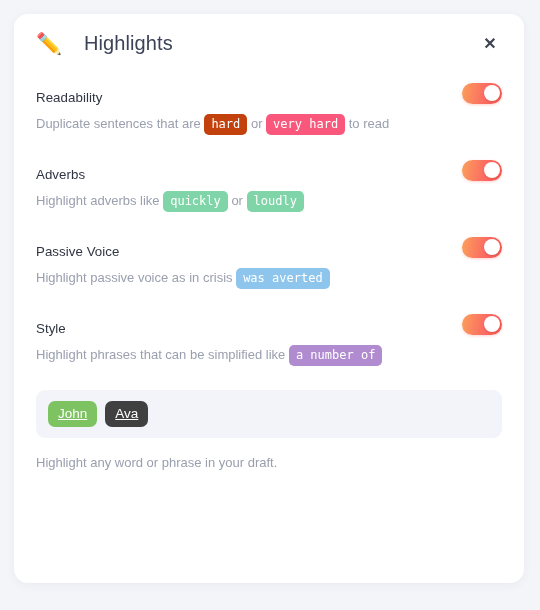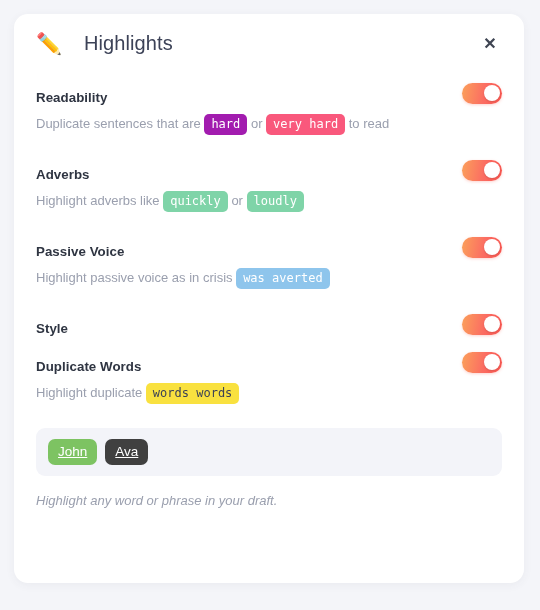--- a/index.html
+++ b/index.html
@@ -73,21 +73,21 @@
     padding-top: 4px;
   }
   .section-row {
     display: flex;
     align-items: center;
     justify-content: space-between;
     height: 34px;
   }
   .section-label {
     font-size: 13.3px;
-    font-weight: bold;
+    font-weight: normal;
     color: #2f3542;
     letter-spacing: 0.05px;
     margin-top: 8px;
   }
   .section-desc {
     font-size: 13px;
     color: #9a9fae;
     margin-top: 3px;
     margin-bottom: 14px;
     line-height: 21px;
@@ -123,21 +123,21 @@
   
   .tag {
     font-family: "DejaVu Sans Mono", monospace;
     font-size: 12px;
     padding: 3px 7px 4px 7px;
     border-radius: 5px;
     color: #ffffff;
     line-height: 14px;
     white-space: pre;
   }
-  .tag-hard        { background: #a21caf; }
+  .tag-hard        { background: #c2410c; }
   .tag-veryhard    { background: #f9587c; }
   .tag-passive     { background: #8ec5ec; }
   .tag-adverb      { background: #7fd4a8; }
   .tag-style       { background: #b08bd0; }
   .tag-duplicate   { background: #fae game; }
   .tag-duplicate   { background: #f9e13f; color: #3c4257; }
 
   
   .custom-input {
     background: #f3f4f9;
@@ -163,21 +163,20 @@
     text-decoration: underline;
   }
   .chip-john { background: #7dc362; }
   .chip-ava  { background: #404040; }
 
   .custom-hint {
     font-size: 13px;
     color: #9a9fae;
     margin-top: 15px;
     line-height: 20px;
-    font-style: italic;
   }
 </style>
 </head>
 <body>
 
 <div class="panel">
 
   <div class="panel-header">
     <span class="pencil-icon">✏️</span>
     <span class="panel-title">Highlights</span>
@@ -214,31 +213,23 @@
     <div class="section-desc"><span>Highlight passive voice as in crisis </span><span class="tag tag-passive">was averted</span></div>
   </div>
 
   <div class="section">
     <div class="section-row">
       <span class="section-label">Style</span>
       <div class="toggle">
         <span class="knob"></span>
       </div>
     </div>
-  </div>
-
-  <div class="section">
-    <div class="section-row">
-      <span class="section-label">Duplicate Words</span>
-      <div class="toggle">
-        <span class="knob"></span>
-      </div>
-    </div>
-    <div class="section-desc"><span>Highlight duplicate </span><span class="tag tag-duplicate">words words</span></div>
-  </div>
+    <div class="section-desc"><span>Highlight phrases that can be simplified like </span><span class="tag tag-style">a number of</span></div>
+  </div>
+
 
   <div class="section">
     <div class="custom-input">
       <span class="chip chip-john">John</span>
       <span class="chip chip-ava">Ava</span>
     </div>
     <div class="custom-hint">Highlight any word or phrase in your draft.</div>
   </div>
 
 </div>

